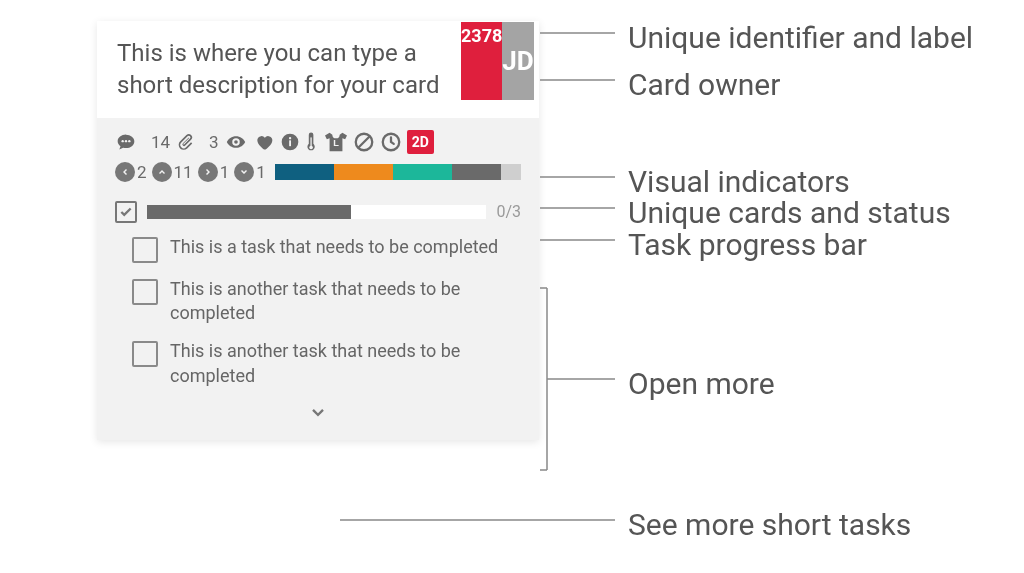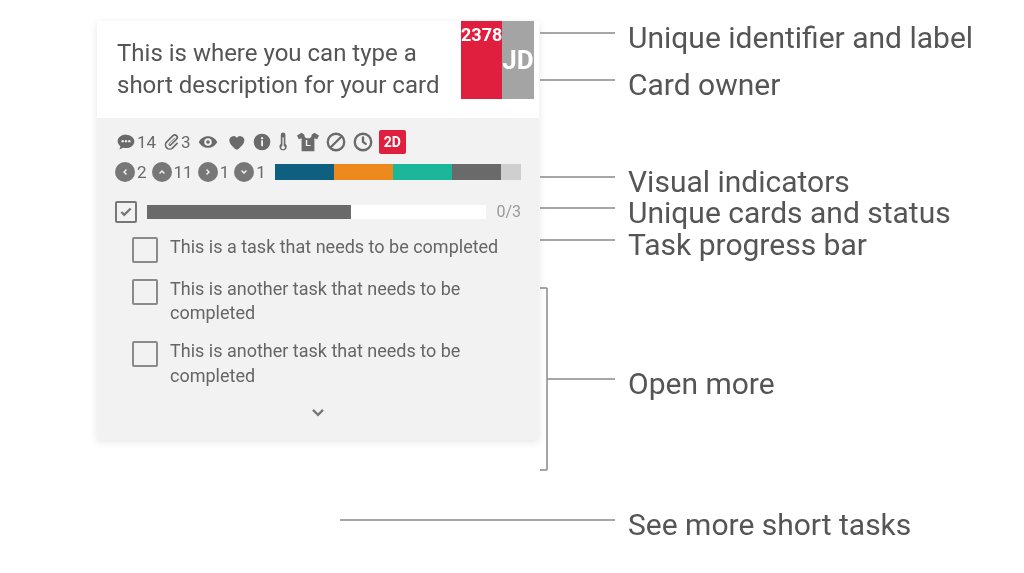--- a/index.html
+++ b/index.html
@@ -13,21 +13,21 @@
     .card {
       position: absolute;
       left: 97px;
       top: 21px;
       width: 442px;
       background: #fff;
       box-shadow: 0 2px 8px rgba(0,0,0,0.1);
     }
     .card-header {
       display: flex;
-      align-items: flex-start;
+      align-items: center;
       padding: 16px 32px 16px 20px;
       background: #fff;
     }
     .card-title {
       flex: 1;
       font-size: 24px;
       color: #555;
       line-height: 1.35;
       padding-right: 12px;
       font-weight: 400;
@@ -64,21 +64,21 @@
     .indicator-row {
       display: flex;
       align-items: center;
       gap: 5px;
       margin-bottom: 8px;
       color: #6a6a6a;
     }
     .ind-item {
       display: flex;
       align-items: center;
-      gap: 0;
+      gap: 14px;
     }
     .ind-count {
       font-size: 17px;
       color: #6a6a6a;
     }
     .icon {
       display: inline-flex;
       align-items: center;
       justify-content: center;
     }

